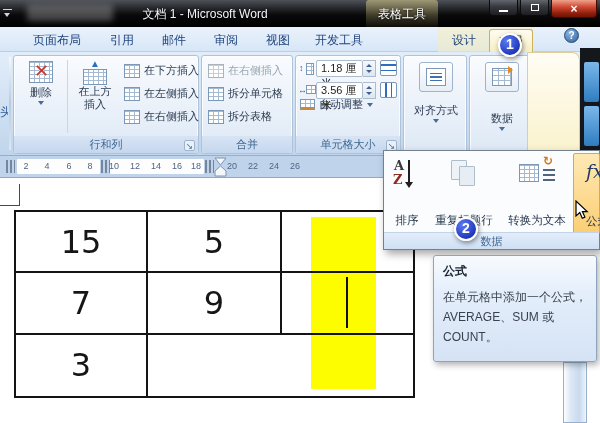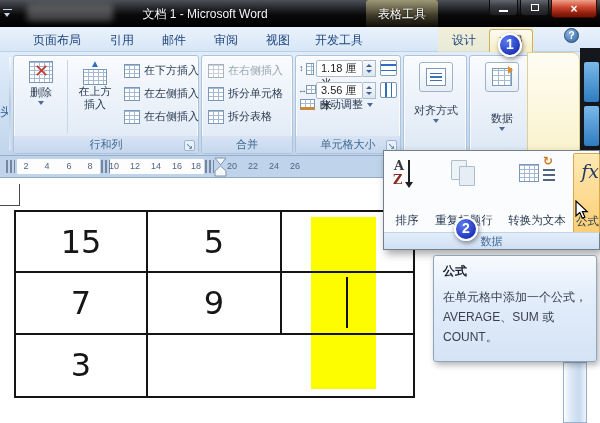--- a/index.html
+++ b/index.html
@@ -146,21 +146,21 @@
     border-left:4px solid transparent; border-right:4px solid transparent; border-top:6px solid #1f1f1f; }
   .pagepair { position:relative; width:34px; height:32px; }
   .pg { position:absolute; width:16px; height:20px; background:#eef3f8; border:1px solid #aebdcc; border-radius:1px; }
   .cvt-ic { position:relative; width:36px; height:32px; }
   .cvt-grid { position:absolute; left:0; top:6px; width:20px; height:18px; }
   .cvt-lines { position:absolute; right:0; top:9px; width:12px; height:14px;
     background-image:repeating-linear-gradient(0deg,#51667e 0 2px,transparent 2px 5px); }
   .cvt-arrow { position:absolute; right:2px; top:-4px; color:#d07a1f; font-size:12px; font-weight:bold; }
   .formula-item { position:absolute; left:189px; top:2px; width:27px; height:81px;
     background:linear-gradient(180deg,#fee9b4,#fbce73); border:1px solid #d9a84e; border-radius:2px;
-    display:flex; flex-direction:column; align-items:flex-end; justify-content:space-between; padding:6px 0 4px; }
+    display:flex; flex-direction:column; align-items:flex-start; justify-content:space-between; padding:6px 12px 4px; }
   .fx { font:italic 19px "DejaVu Serif",serif; color:#253a63; }
   .formula-item .lbl { font-size:11.5px; color:#25364e; white-space:nowrap; }
 
   
   .tooltip { left:433px; top:255px; width:164px; height:107px;
     background:linear-gradient(180deg,#f8fbfe,#e4eefb 35%,#d5e3f5); border:1px solid #8da4bd;
     border-radius:3px; box-shadow:2px 3px 6px rgba(0,0,0,.3); z-index:40; padding:7px 9px; }
   .tt-title { font-size:12px; font-weight:bold; color:#1b2430; margin-bottom:7px; }
   .tt-line { font-size:12px; color:#39414d; line-height:20px; white-space:nowrap; }
 

